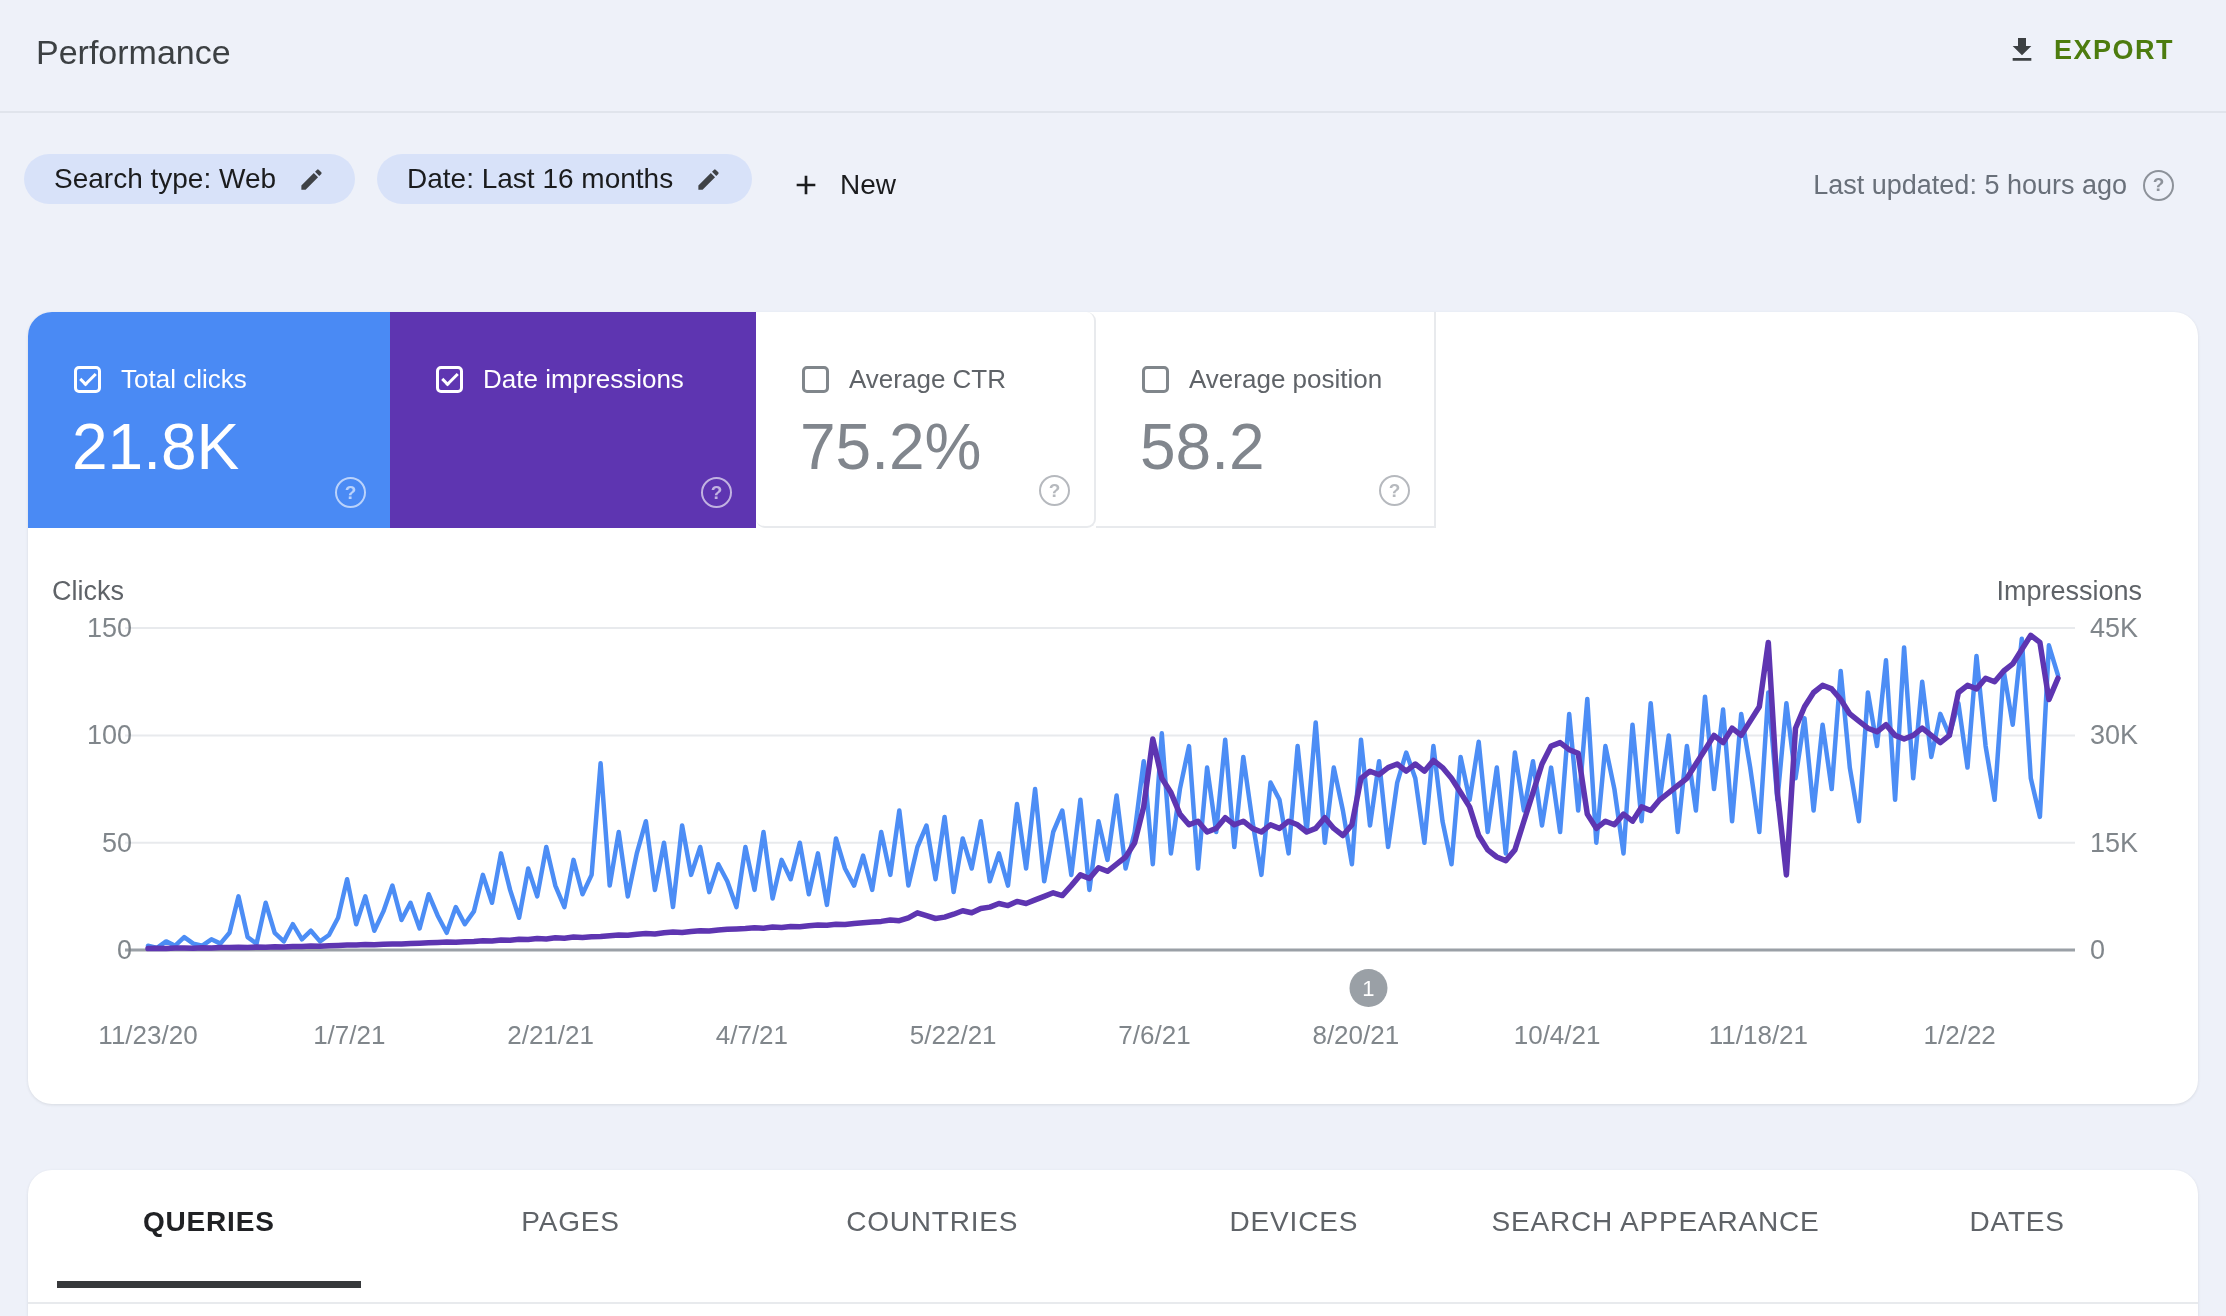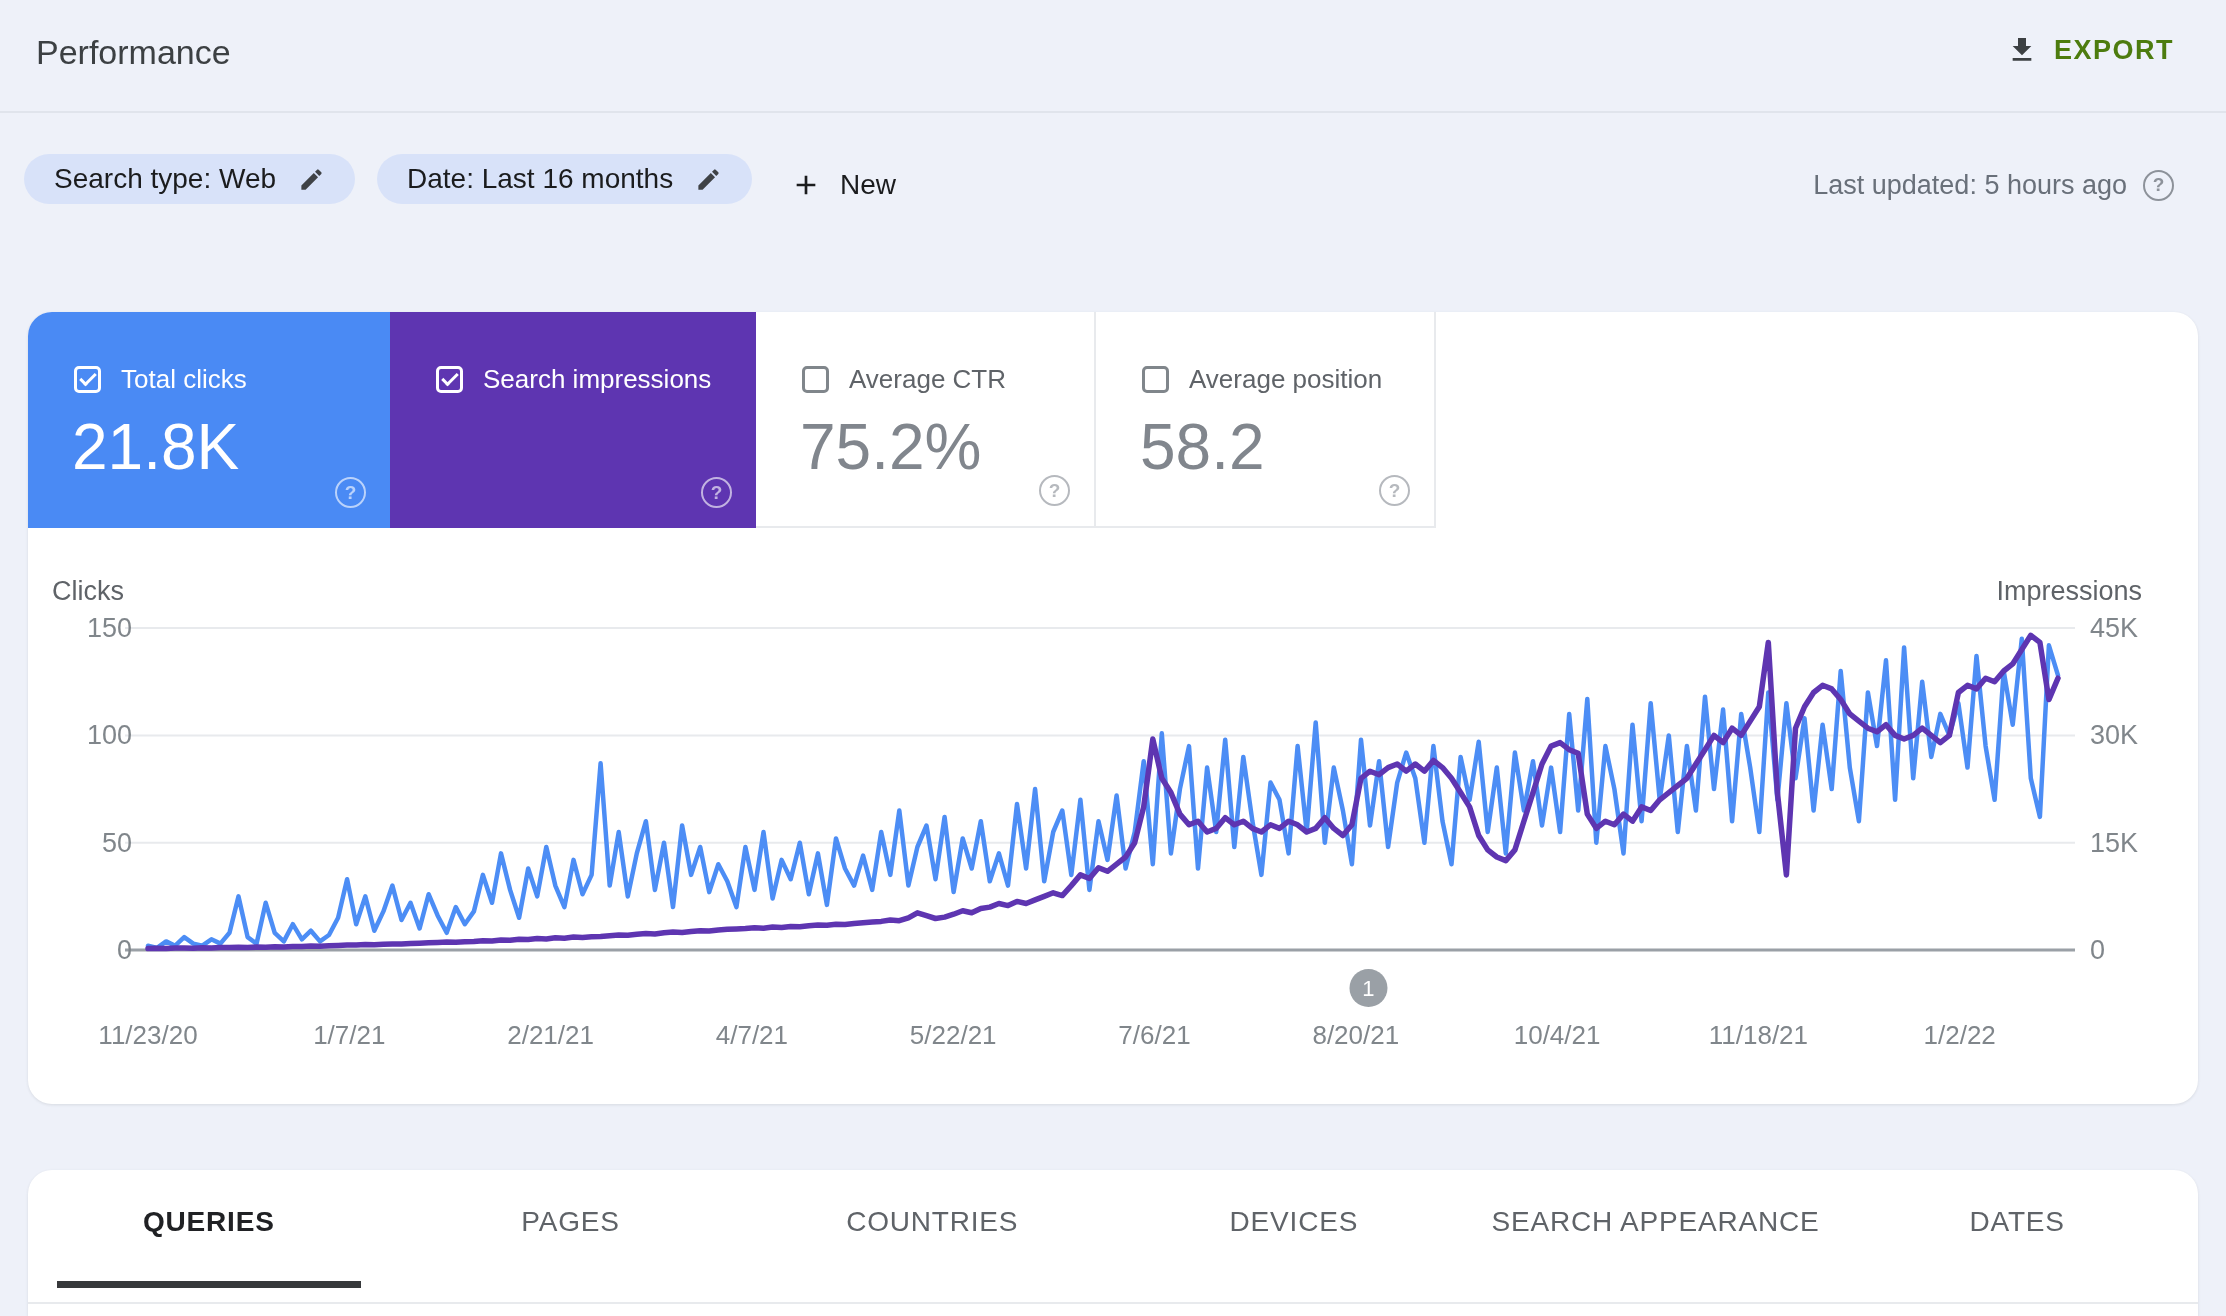--- a/index.html
+++ b/index.html
@@ -30,21 +30,21 @@
   .last-updated .txt{font-size:27px;color:#69707a;}
   .q-icon{width:31px;height:31px;border:2.5px solid #8d929a;border-radius:50%;color:#8d929a;
           display:flex;align-items:center;justify-content:center;font-size:19px;font-weight:700;box-sizing:border-box;}
   
   .chart-card{position:absolute;left:28px;top:312px;width:2170px;height:792px;background:#fff;
               border-radius:24px;overflow:hidden;box-shadow:0 1px 3px rgba(60,64,67,.12);}
   .tiles{position:absolute;left:0;top:0;width:2170px;height:216px;display:flex;}
   .tile{position:relative;height:216px;box-sizing:border-box;cursor:pointer;background:#fff;}
   .tile.t1{width:362px;}
   .tile.t2{width:366px;}
-  .tile.t3{width:340px;border-right:2px solid #e8eaed;border-bottom:2px solid #e8eaed;}
+  .tile.t3{width:340px;border-right:2px solid #e8eaed;border-bottom:2px solid #e8eaed;border-radius:9px;}
   .tile.t4{width:340px;border-right:2px solid #e8eaed;border-bottom:2px solid #e8eaed;}
   .tile .row1{position:absolute;left:46px;top:52px;display:flex;align-items:center;gap:20px;}
   .tile .lbl{font-size:26px;color:#5f6368;white-space:nowrap;}
   .tile.filled .lbl{color:#fff;}
   .tile .val{position:absolute;left:44px;top:98px;font-size:64px;color:#81868d;}
   .tile.filled .val{color:#fff;}
   .cbx{width:27px;height:27px;border:3px solid #80868b;border-radius:5px;box-sizing:border-box;position:relative;background:transparent;flex:0 0 auto;}
   .tile.filled .cbx{border-color:#fff;}
   .cbx .tick{display:none;}
   .tile.checked .cbx .tick{display:block;position:absolute;left:3px;top:4px;width:13px;height:6px;
@@ -115,21 +115,21 @@
       <div class="val">21.8K</div>
       <div class="help">
           <span class="q-icon">?</span>
         </div>
     </div>
     <div class="tile t2 filled checked" style="background: rgb(94, 53, 177);">
       <div class="row1">
         <span class="cbx">
             <span class="tick"></span>
           </span>
-        <span class="lbl">Search impressions</span>
+        <span class="lbl">Date impressions</span>
       </div>
       <div class="help">
           <span class="q-icon">?</span>
         </div>
     </div>
     <div class="tile t3">
       <div class="row1">
         <span class="cbx"></span>
         <span class="lbl">Average CTR</span>
       </div>

